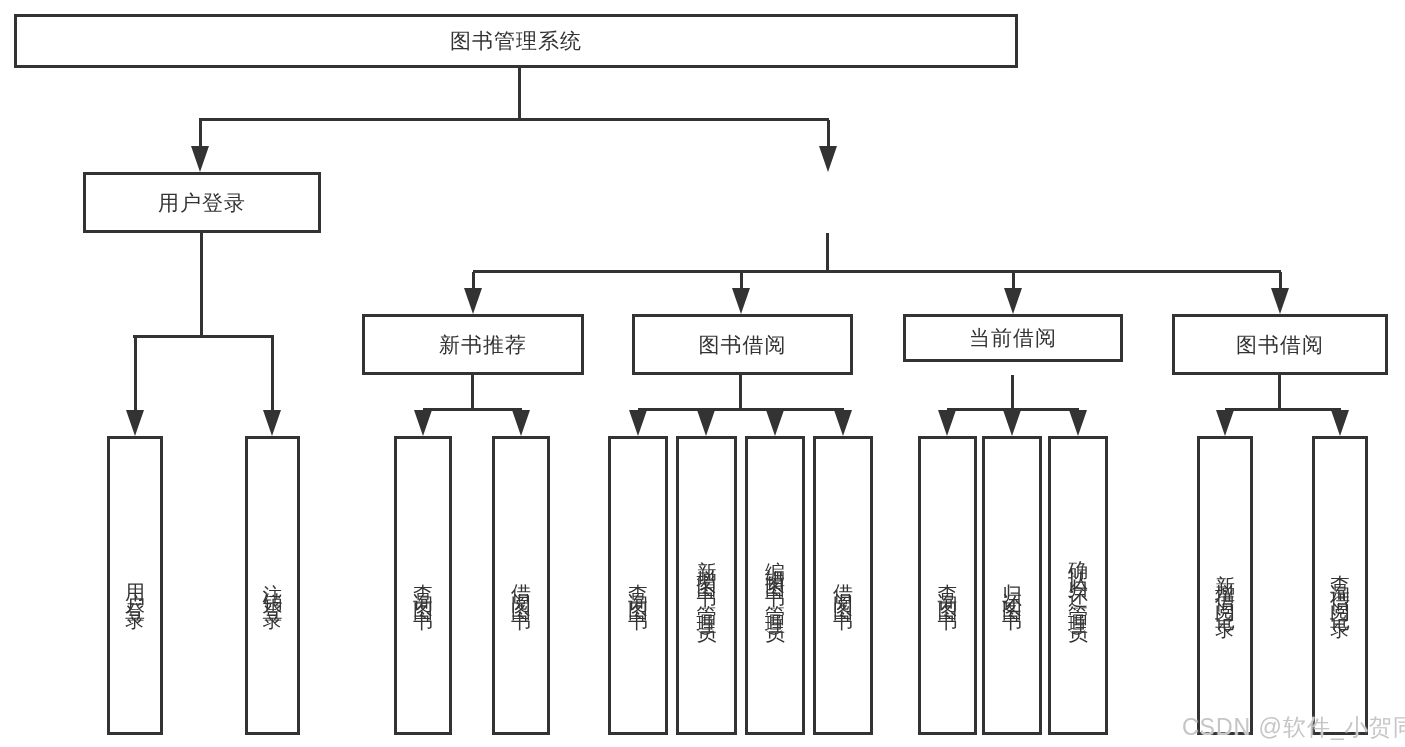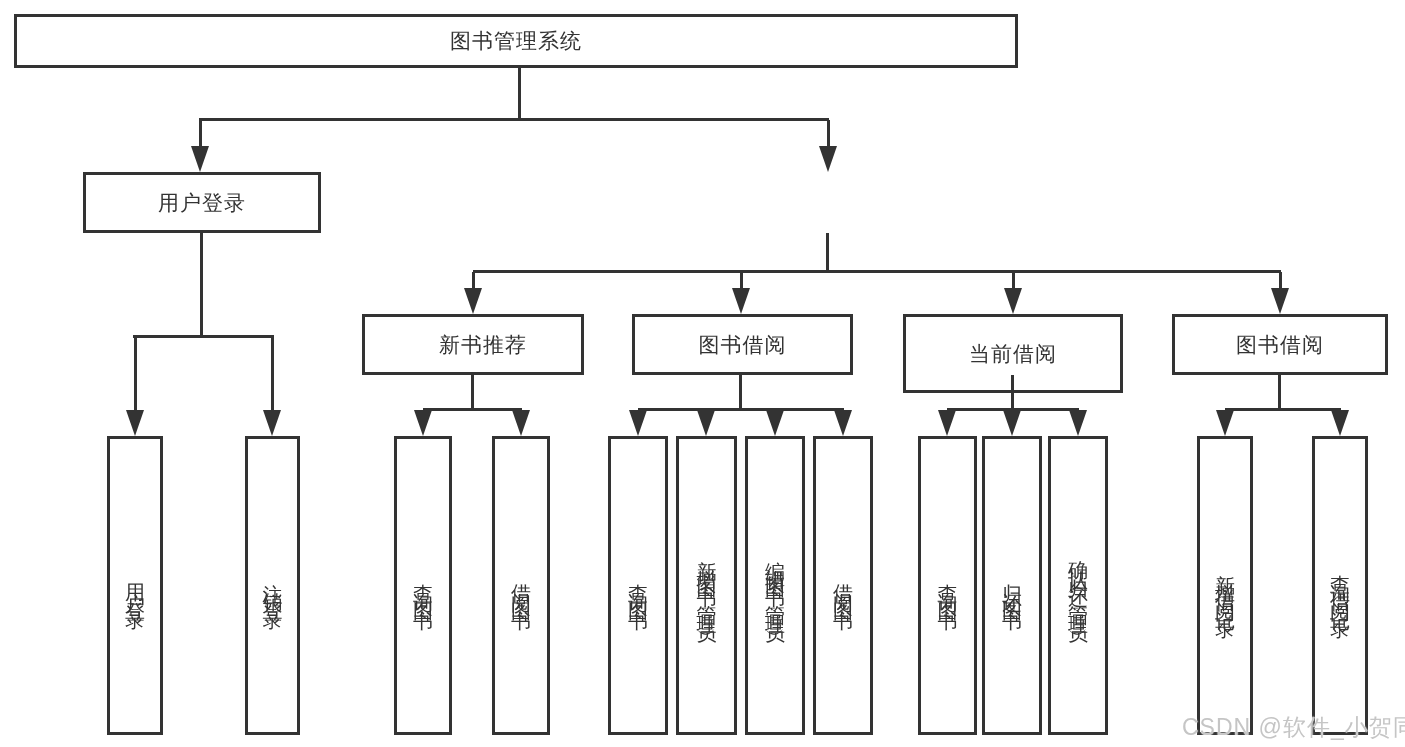--- a/index.html
+++ b/index.html
@@ -107,21 +107,21 @@
       <div class="stem" style="height:16px;"></div>
       <div class="head"></div>
     </div>
 
   <div class="node" style="left:362px;top:314px;width:222px;height:61px;padding-left:20px;">
     <span>新书推荐</span>
   </div>
   <div class="node" style="left:632px;top:314px;width:221px;height:61px;">
     <span>图书借阅</span>
   </div>
-  <div class="node" style="left:903px;top:314px;width:220px;height:79px;">
+  <div class="node" style="left:903px;top:314px;width:220px;height:48px;">
     <span>当前借阅</span>
   </div>
   <div class="node" style="left:1172px;top:314px;width:216px;height:61px;">
     <span>图书借阅</span>
   </div>
 
   <div class="vline" style="left:471px;top:375px;height:34px;"></div>
   <div class="hline" style="left:423px;top:408px;width:99px;"></div>
   <div class="arrow" style="left:414px;top:410px;height:26px;">
       <div class="head"></div>

